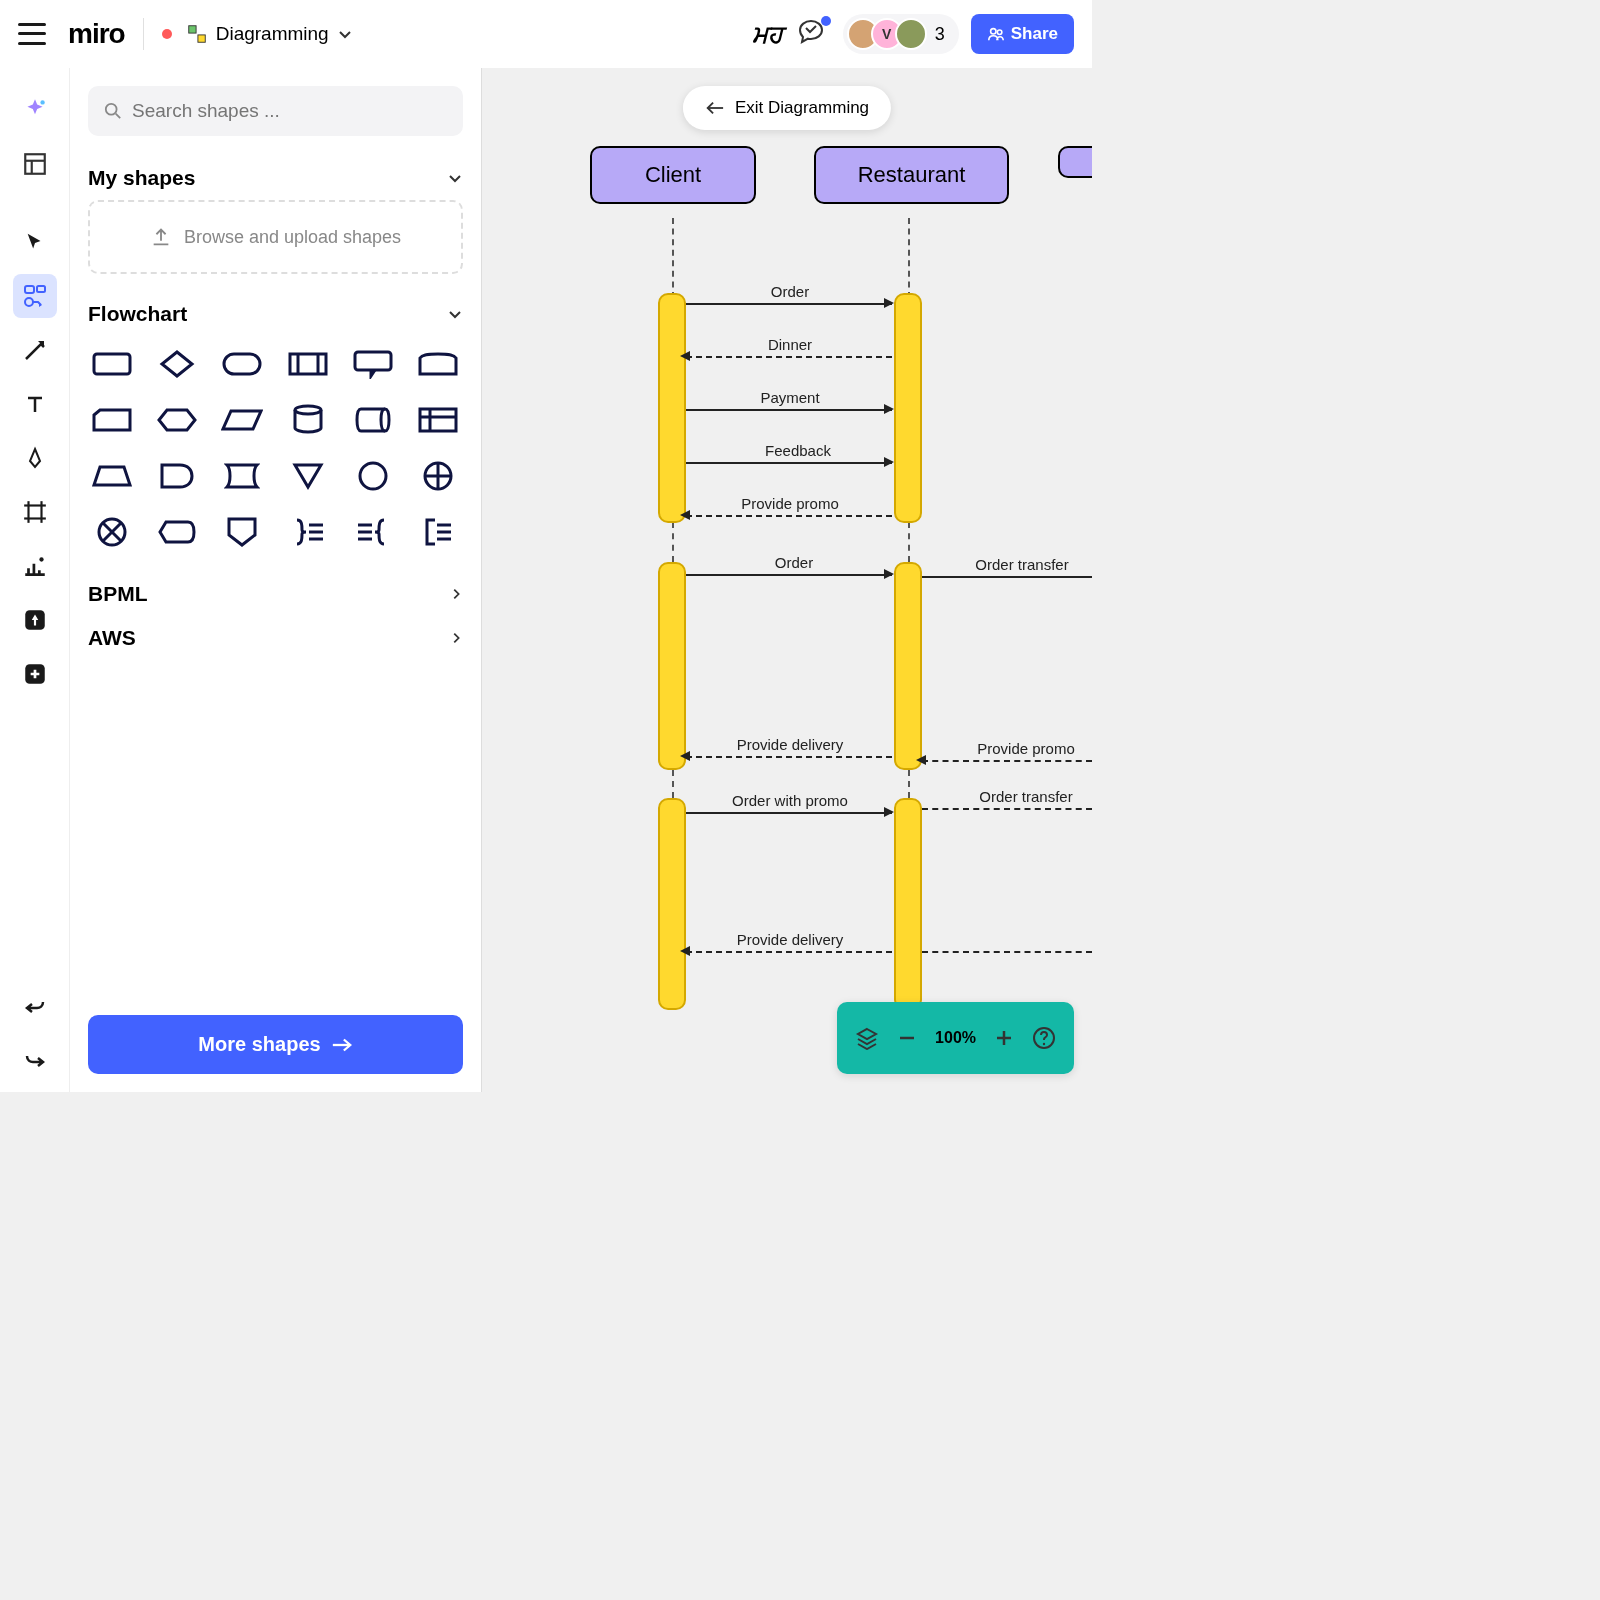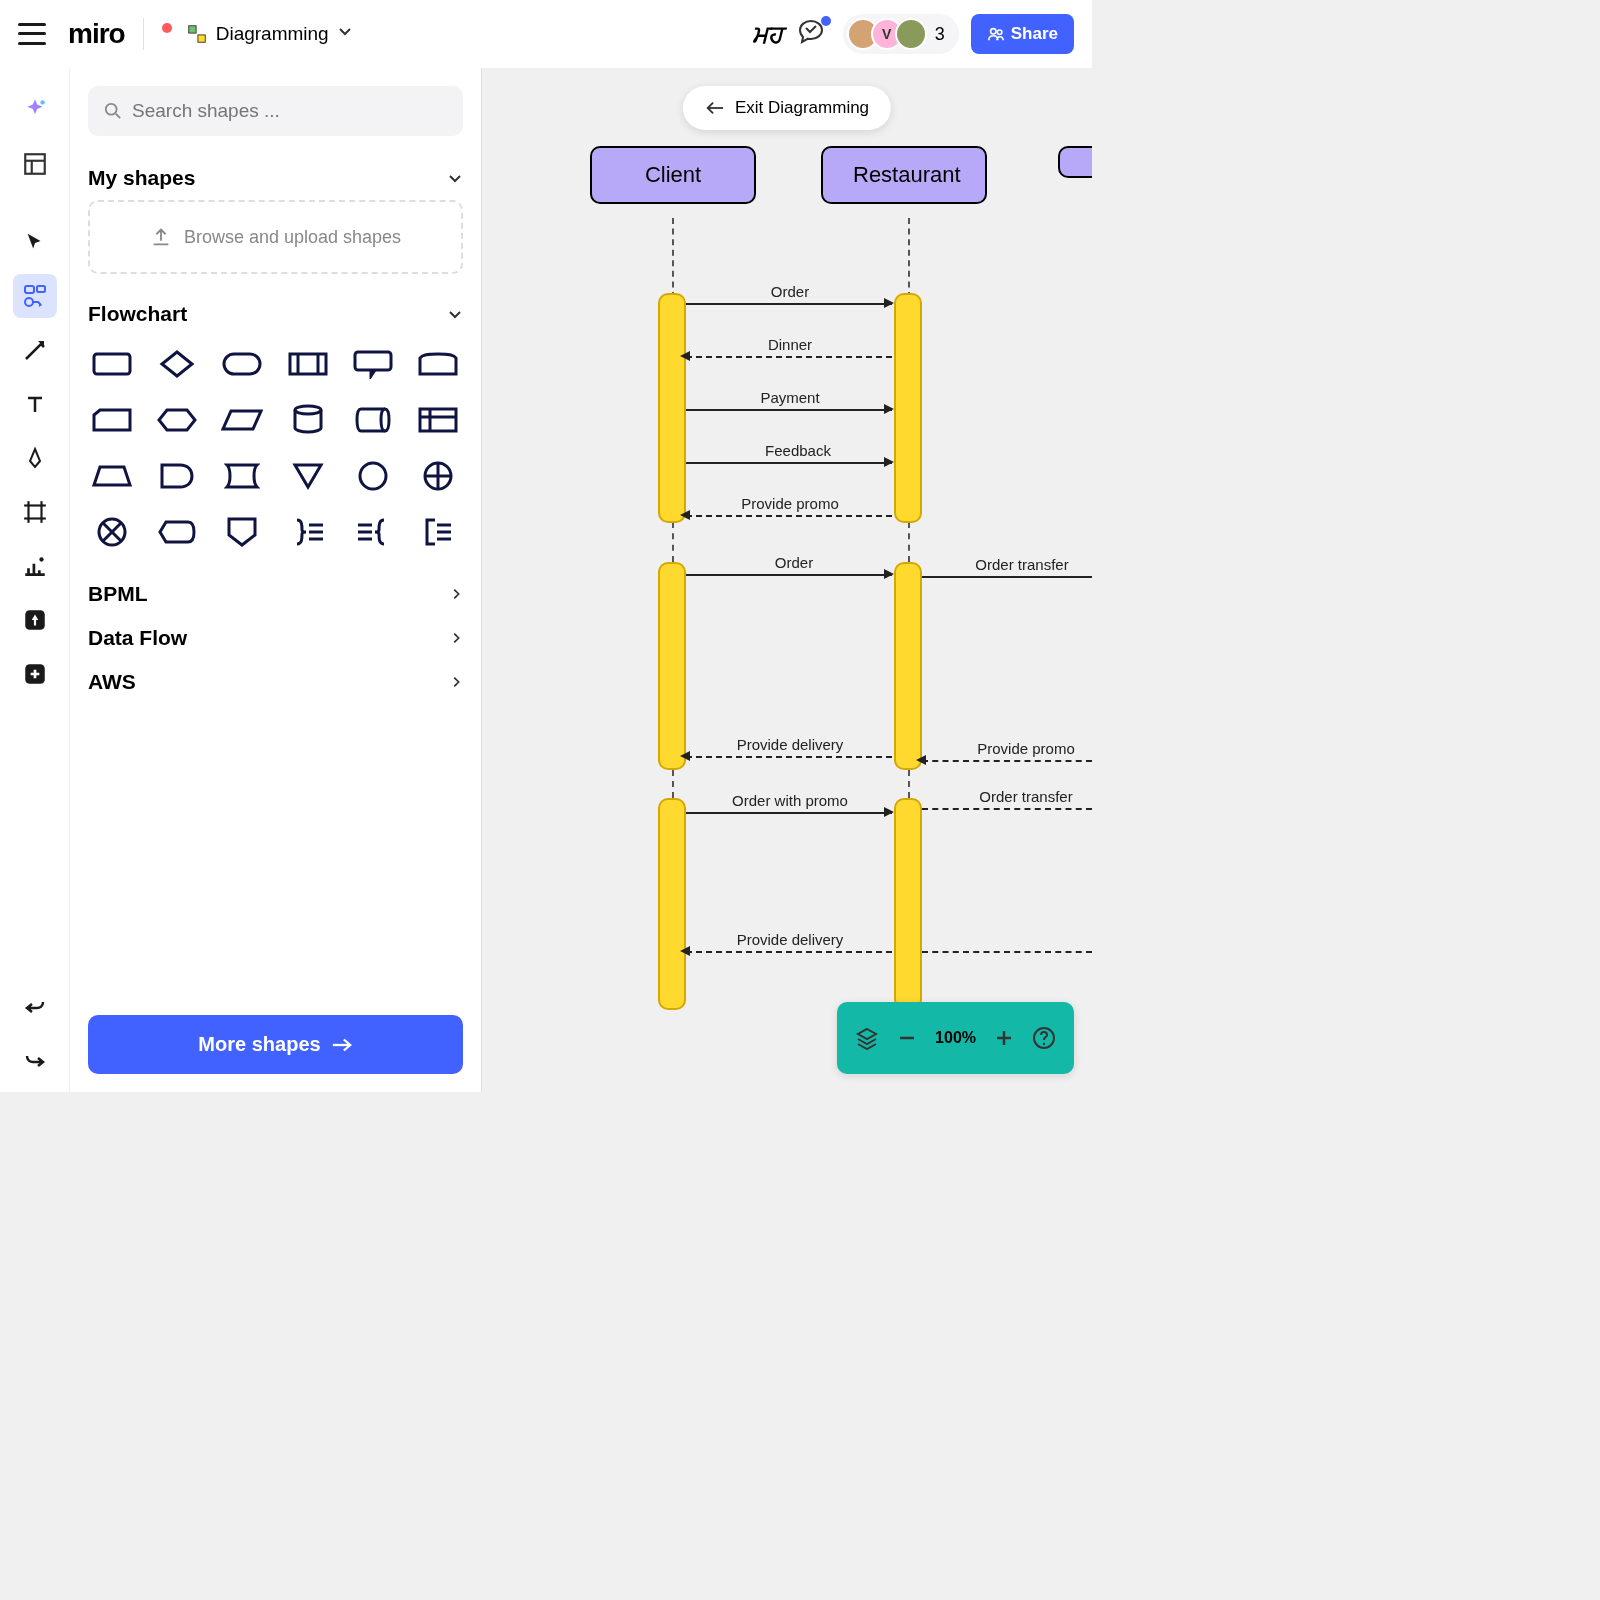--- a/index.html
+++ b/index.html
@@ -4,21 +4,21 @@
 <style>
 * { box-sizing: border-box; margin: 0; padding: 0; }
 body { font-family: -apple-system, BlinkMacSystemFont, 'Segoe UI', Helvetica, Arial, sans-serif; background: #f0f0f0; width: 1092px; height: 1092px; overflow: hidden; position: relative; }
 
 
 .topbar { position: absolute; top: 0; left: 0; right: 0; height: 68px; background: #fff; display: flex; align-items: center; padding: 0 18px; z-index: 100; }
 .hamburger { width: 28px; height: 28px; display: flex; flex-direction: column; justify-content: space-around; cursor: pointer; }
 .hamburger span { height: 3px; background: #1a1a1a; border-radius: 2px; }
 .logo { font-size: 28px; font-weight: 700; margin-left: 22px; letter-spacing: -1px; }
 .divider-v { width: 1px; height: 32px; background: #e0e0e0; margin: 0 18px; }
-.mode-pill { display: flex; align-items: flex-start; gap: 8px; font-size: 19px; font-weight: 500; cursor: pointer; }
+.mode-pill { display: flex; align-items: center; gap: 8px; font-size: 19px; font-weight: 500; cursor: pointer; }
 .rec-dot { width: 10px; height: 10px; background: #ff5a5a; border-radius: 50%; margin-right: 6px; }
 .top-right { margin-left: auto; display: flex; align-items: center; gap: 12px; }
 .scribble { font-size: 24px; font-style: italic; font-weight: 700; }
 .chat-icon { width: 36px; height: 36px; position: relative; }
 .chat-dot { position: absolute; top: 0; right: 0; width: 10px; height: 10px; background: #4262ff; border-radius: 50%; }
 .avatars { display: flex; align-items: center; background: #f5f5f7; border-radius: 30px; padding: 4px 14px 4px 4px; }
 .avatar { width: 32px; height: 32px; border-radius: 50%; margin-left: -8px; border: 2px solid #fff; display:flex; align-items:center; justify-content:center; font-size:14px; font-weight:600;}
 .avatar:first-child { margin-left: 0; }
 .av-count { margin-left: 8px; font-size: 18px; font-weight: 500; }
 .share-btn { background: #4262ff; color: #ffffff; border: none; border-radius: 8px; padding: 10px 16px; font-size: 17px; font-weight: 600; display: flex; align-items: center; gap: 6px; cursor: pointer; }
@@ -368,26 +368,20 @@
           </svg>
         </div>
     </div>
     <div class="section-head">
       <span>BPML</span>
       <svg width="14" height="14" viewBox="0 0 16 16">
           <path d="M6 3l5 5-5 5" stroke="#333" stroke-width="2" fill="none"></path>
         </svg>
     </div>
     <div class="section-head">
-      <span>Data Flow</span>
-      <svg width="14" height="14" viewBox="0 0 16 16">
-          <path d="M6 3l5 5-5 5" stroke="#333" stroke-width="2" fill="none"></path>
-        </svg>
-    </div>
-    <div class="section-head">
       <span>AWS</span>
       <svg width="14" height="14" viewBox="0 0 16 16">
           <path d="M6 3l5 5-5 5" stroke="#333" stroke-width="2" fill="none"></path>
         </svg>
     </div>
   </div>
   <button class="more-btn">
     <span>More shapes</span>
     <svg width="22" height="18" viewBox="0 0 24 18">
         <line x1="2" y1="9" x2="20" y2="9" stroke="#fff" stroke-width="2.5"></line>
@@ -399,21 +393,21 @@
 <div class="canvas">
   <div class="exit-pill">
     <svg width="20" height="16" viewBox="0 0 22 16">
         <line x1="20" y1="8" x2="3" y2="8" stroke="#333" stroke-width="2"></line>
         <path d="M9 2L3 8l6 6" stroke="#333" stroke-width="2" fill="none"></path>
       </svg>
     <span>Exit Diagramming</span>
   </div>
 
   <div class="actor-box" style="left:108px; top:78px; width:166px;"><span>Client</span></div>
-  <div class="actor-box" style="left:339px; top:78px; width:166px;"><span>Restaurant</span></div>
+  <div class="actor-box" style="left:332px; top:78px; width:195px;"><span>Restaurant</span></div>
   <div class="actor-box" style="left:576px; top:78px; width:130px;"></div>
 
   <div class="lifeline" style="left:190px; top:150px; height:80px;"></div>
   <div class="lifeline" style="left:426px; top:150px; height:80px;"></div>
   <div class="lifeline" style="left:190px; top:454px; height:40px;"></div>
   <div class="lifeline" style="left:426px; top:454px; height:40px;"></div>
   <div class="lifeline" style="left:190px; top:702px; height:28px;"></div>
   <div class="lifeline" style="left:426px; top:702px; height:28px;"></div>
 
   <div class="activation" style="left:176px; top:225px; height:230px;"></div>

